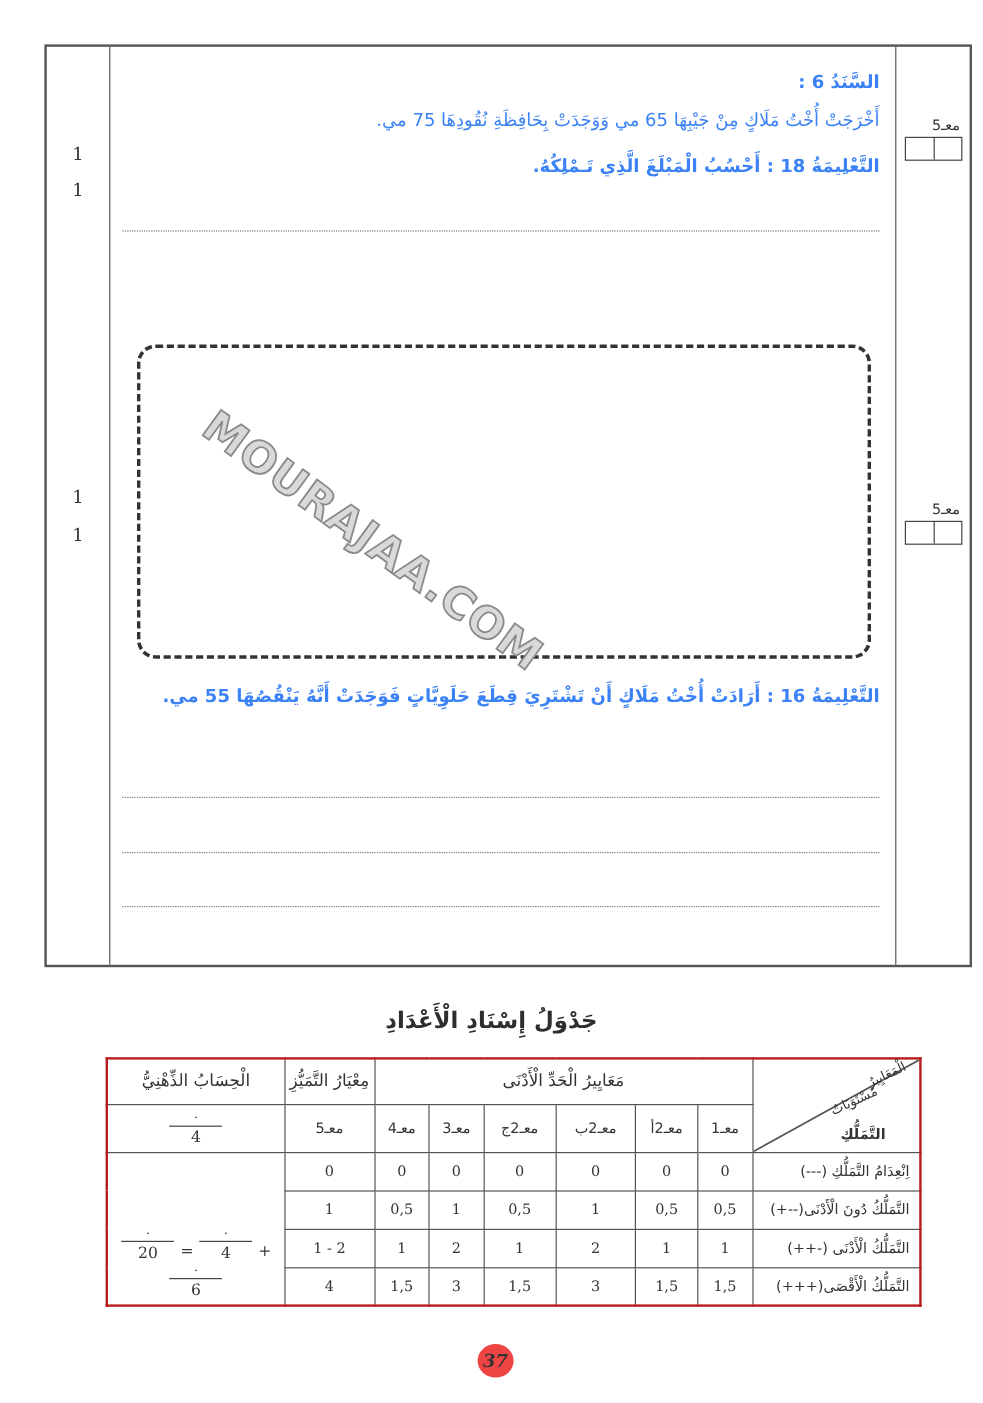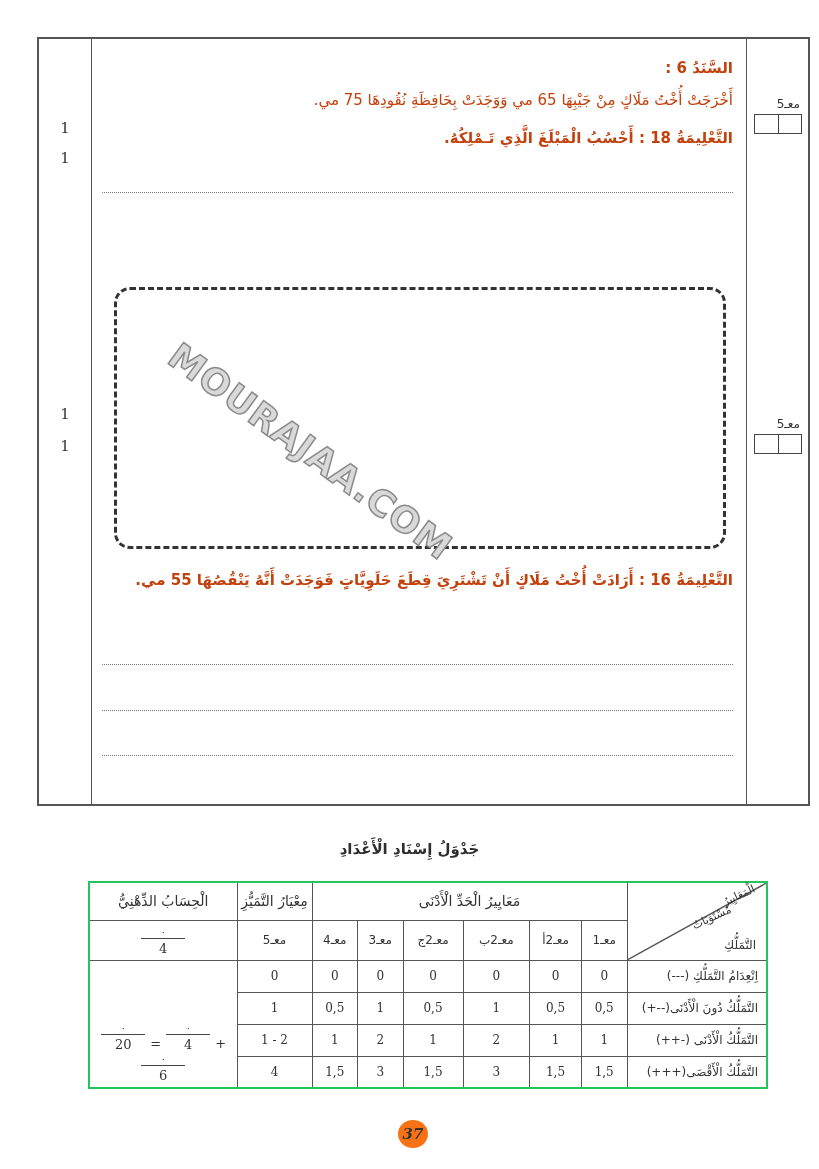--- a/index.html
+++ b/index.html
@@ -14,51 +14,51 @@
 
   .score { position: absolute; width: 100%; text-align: center; font-family: "DejaVu Serif", serif; font-size: 15px; color: #333; }
 
   .crit-block { position: absolute; left: 7px; width: 50px; }
   .crit-label { font-size: 12px; text-align: right; direction: rtl; color: #333; padding-right: 4px; }
   .crit-boxes { display: flex; margin-top: 3px; border: 1.5px solid #444; height: 20px; width: 48px; }
   .crit-boxes span { flex: 1; }
   .crit-boxes span + span { border-left: 1.5px solid #444; }
 
   .rtl { direction: rtl; text-align: right; }
-  .line { position: absolute; right: 14px; white-space: nowrap; font-size: 15px; color: #c2410c; }
+  .line { position: absolute; right: 14px; white-space: nowrap; font-size: 15px; color: #3b82f6; }
   .bold { font-weight: bold; }
 
   .dots { position: absolute; left: 10px; right: 14px; border-top: 1.5px dotted #777; height: 0; }
 
   .dash-box { position: absolute; left: 22px; top: 248px; width: 612px; height: 262px; border: 3px dashed #333; border-radius: 16px; }
 
   .watermark { position: absolute; left: 185px; top: 335px; transform: rotate(36deg); transform-origin: left top;
     font-family: "DejaVu Sans", sans-serif; font-weight: bold; font-size: 36px; letter-spacing: 1px;
     color: #d9d9d9; -webkit-text-stroke: 1.5px #8a8a8a; white-space: nowrap; }
 
   
-  .gt-title { position: absolute; left: 0; width: 819px; top: 840px; text-align: center; font-size: 15px; font-weight: bold; color: #2e2e2e; direction: rtl; }
+  .gt-title { position: absolute; left: 0; width: 819px; top: 840px; text-align: center; font-size: 19px; font-weight: bold; color: #2e2e2e; direction: rtl; }
   table.grade { position: absolute; left: 88px; top: 881px; width: 680px; border-collapse: collapse; font-size: 12px; color: #333; }
   table.grade td, table.grade th { border: 1.5px solid #555; text-align: center; font-weight: normal; height: 32px; }
-  table.grade { border: 2px solid #22c55e; }
+  table.grade { border: 2px solid #b91c1c; }
   .hdr-big { font-size: 14px; font-weight: bold; height: 38px !important; }
   .num { font-family: "DejaVu Serif", serif; font-size: 12px; }
   .lvl { direction: rtl; text-align: right !important; padding-right: 8px; font-size: 12px; white-space: nowrap; }
   .diag { position: relative; width: 140px; }
   .diag svg { position: absolute; left: 0; top: 0; width: 100%; height: 100%; }
   .diag .d1 { position: absolute; right: 10px; top: 6px; font-size: 11px; transform: rotate(-25deg); }
   .diag .d2 { position: absolute; right: 34px; top: 28px; font-size: 11px; transform: rotate(-25deg); }
-  .diag .d3 { position: absolute; right: 10px; bottom: 8px; font-size: 12px; font-weight: normal; margin-top: 25px; }
+  .diag .d3 { position: absolute; right: 28px; bottom: 8px; font-size: 12px; font-weight: bold; margin-top: 25px; }
 
   .frac { display: inline-block; text-align: center; font-family: "DejaVu Serif", serif; font-size: 13px; margin: 0 3px; vertical-align: bottom; }
   .frac .top { display: block; border-bottom: 1.5px solid #444; width: 44px; height: 14px; font-size: 10px; line-height: 10px; }
   .frac .bot { display: block; padding-top: 2px; }
   .op { font-family: "DejaVu Serif", serif; font-size: 13px; margin: 0 2px; vertical-align: bottom; display: inline-block; padding-bottom: 1px; }
 
-  .page-num { position: absolute; left: 398px; top: 1120px; width: 30px; height: 28px; border-radius: 50%; background: #f97316;
+  .page-num { position: absolute; left: 398px; top: 1120px; width: 30px; height: 28px; border-radius: 50%; background: #ef4444;
     text-align: center; line-height: 28px; font-family: "DejaVu Serif", serif; font-style: italic; font-weight: bold; font-size: 15px; color: #333; }
 </style>
 </head>
 <body>
 
 <div class="frame">
   <div class="col-score">
     <div class="score" style="top:80px">1</div>
     <div class="score" style="top:110px">1</div>
     <div class="score" style="top:366px">1</div>

